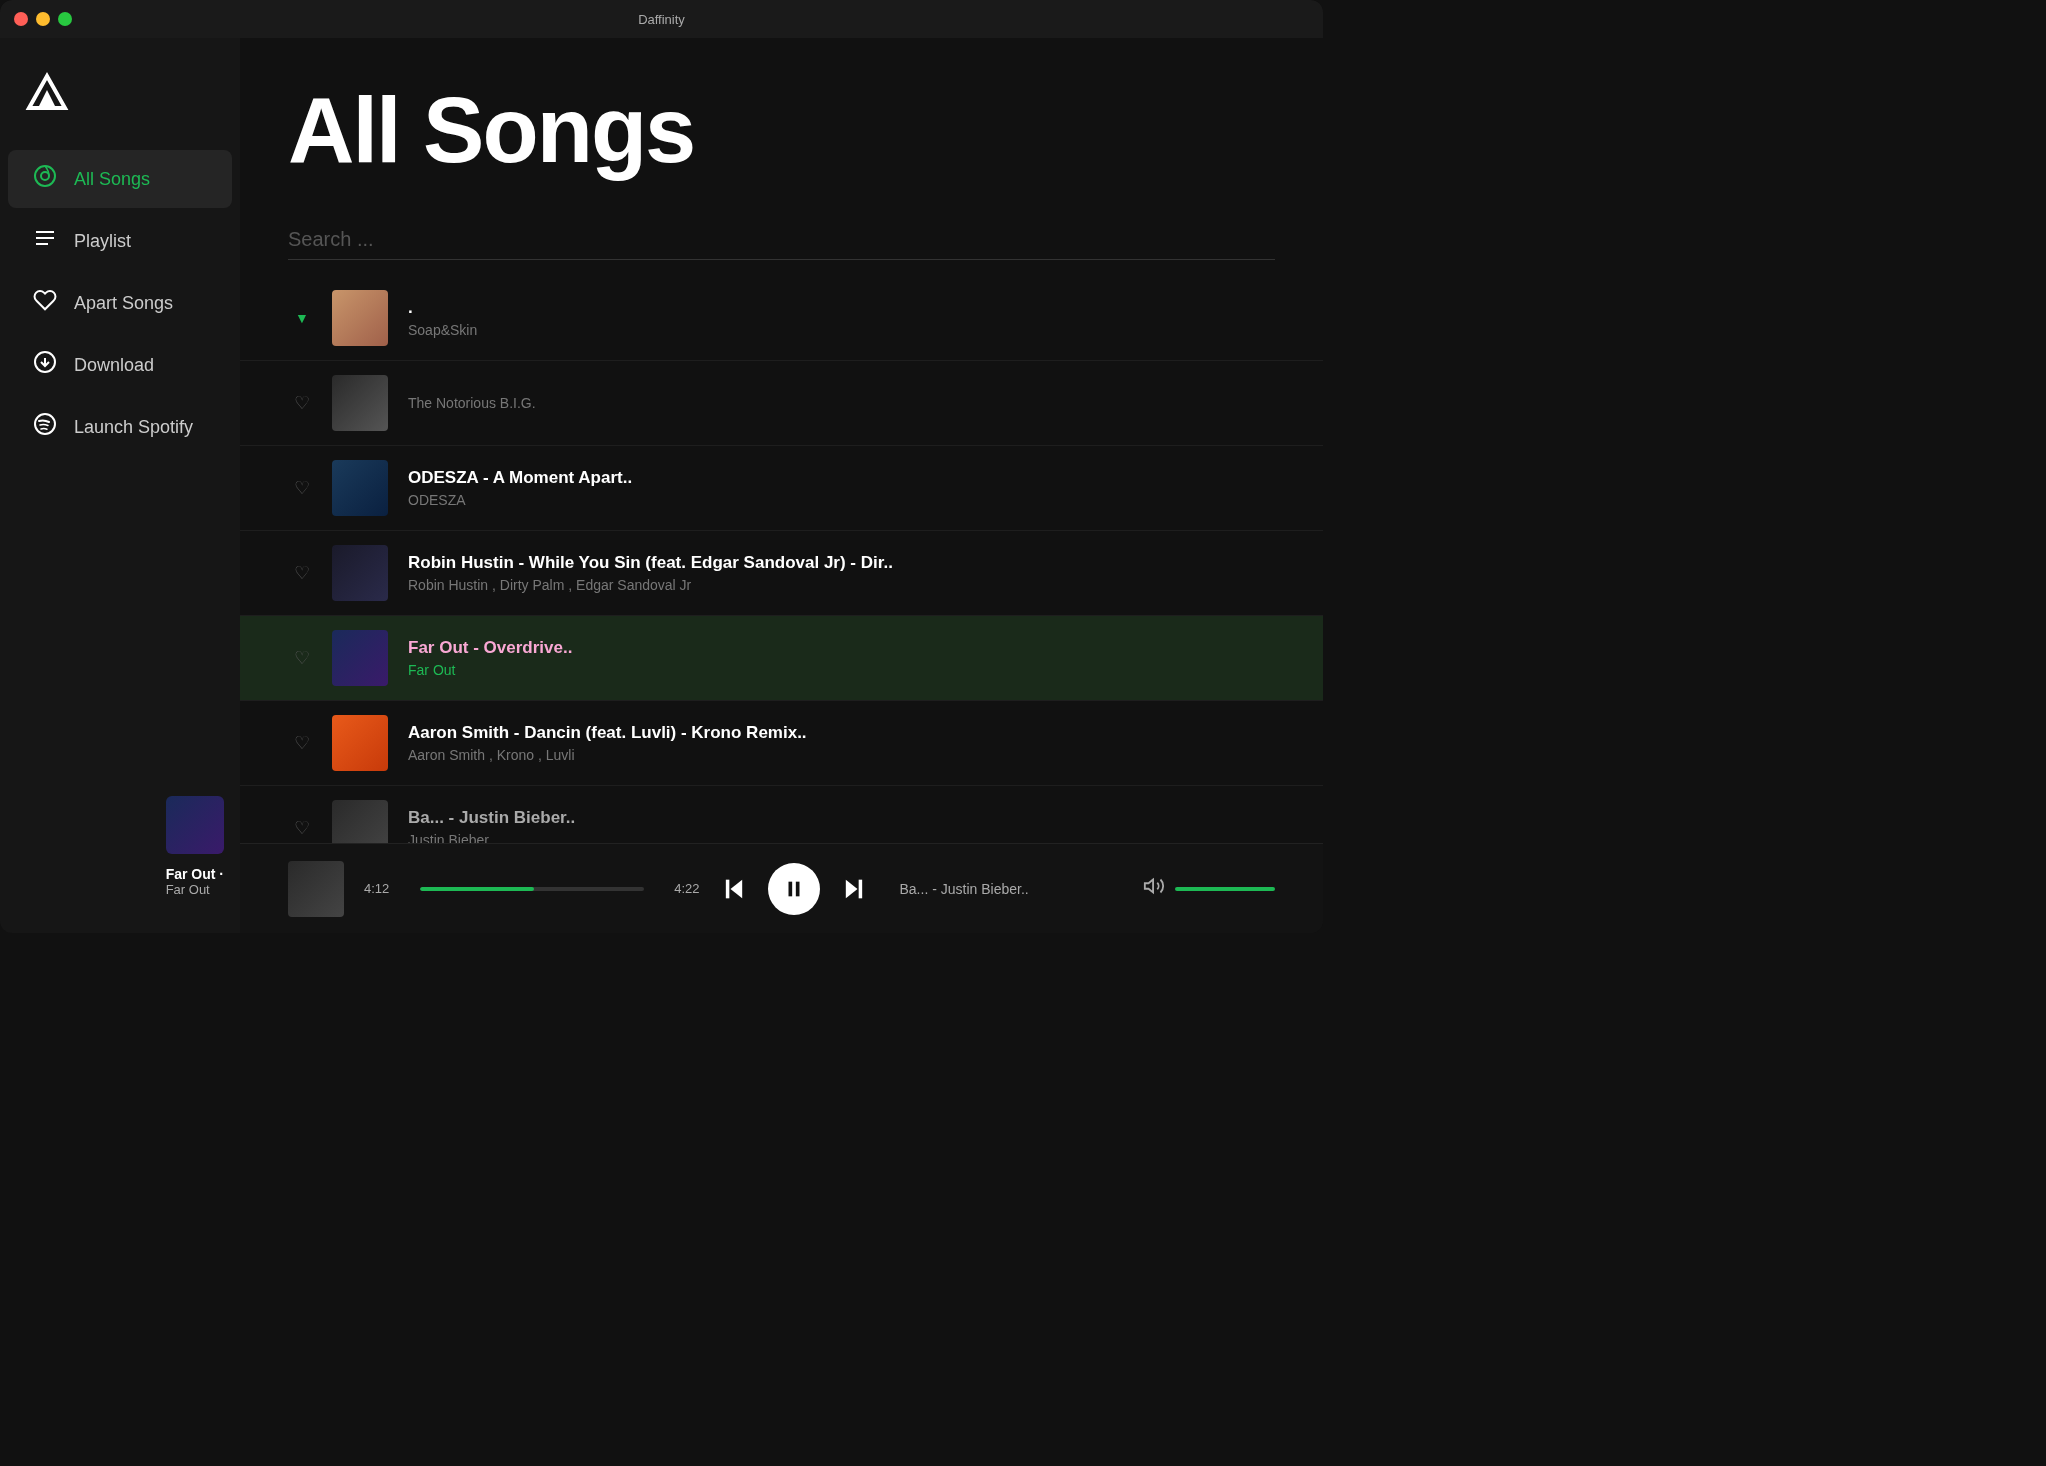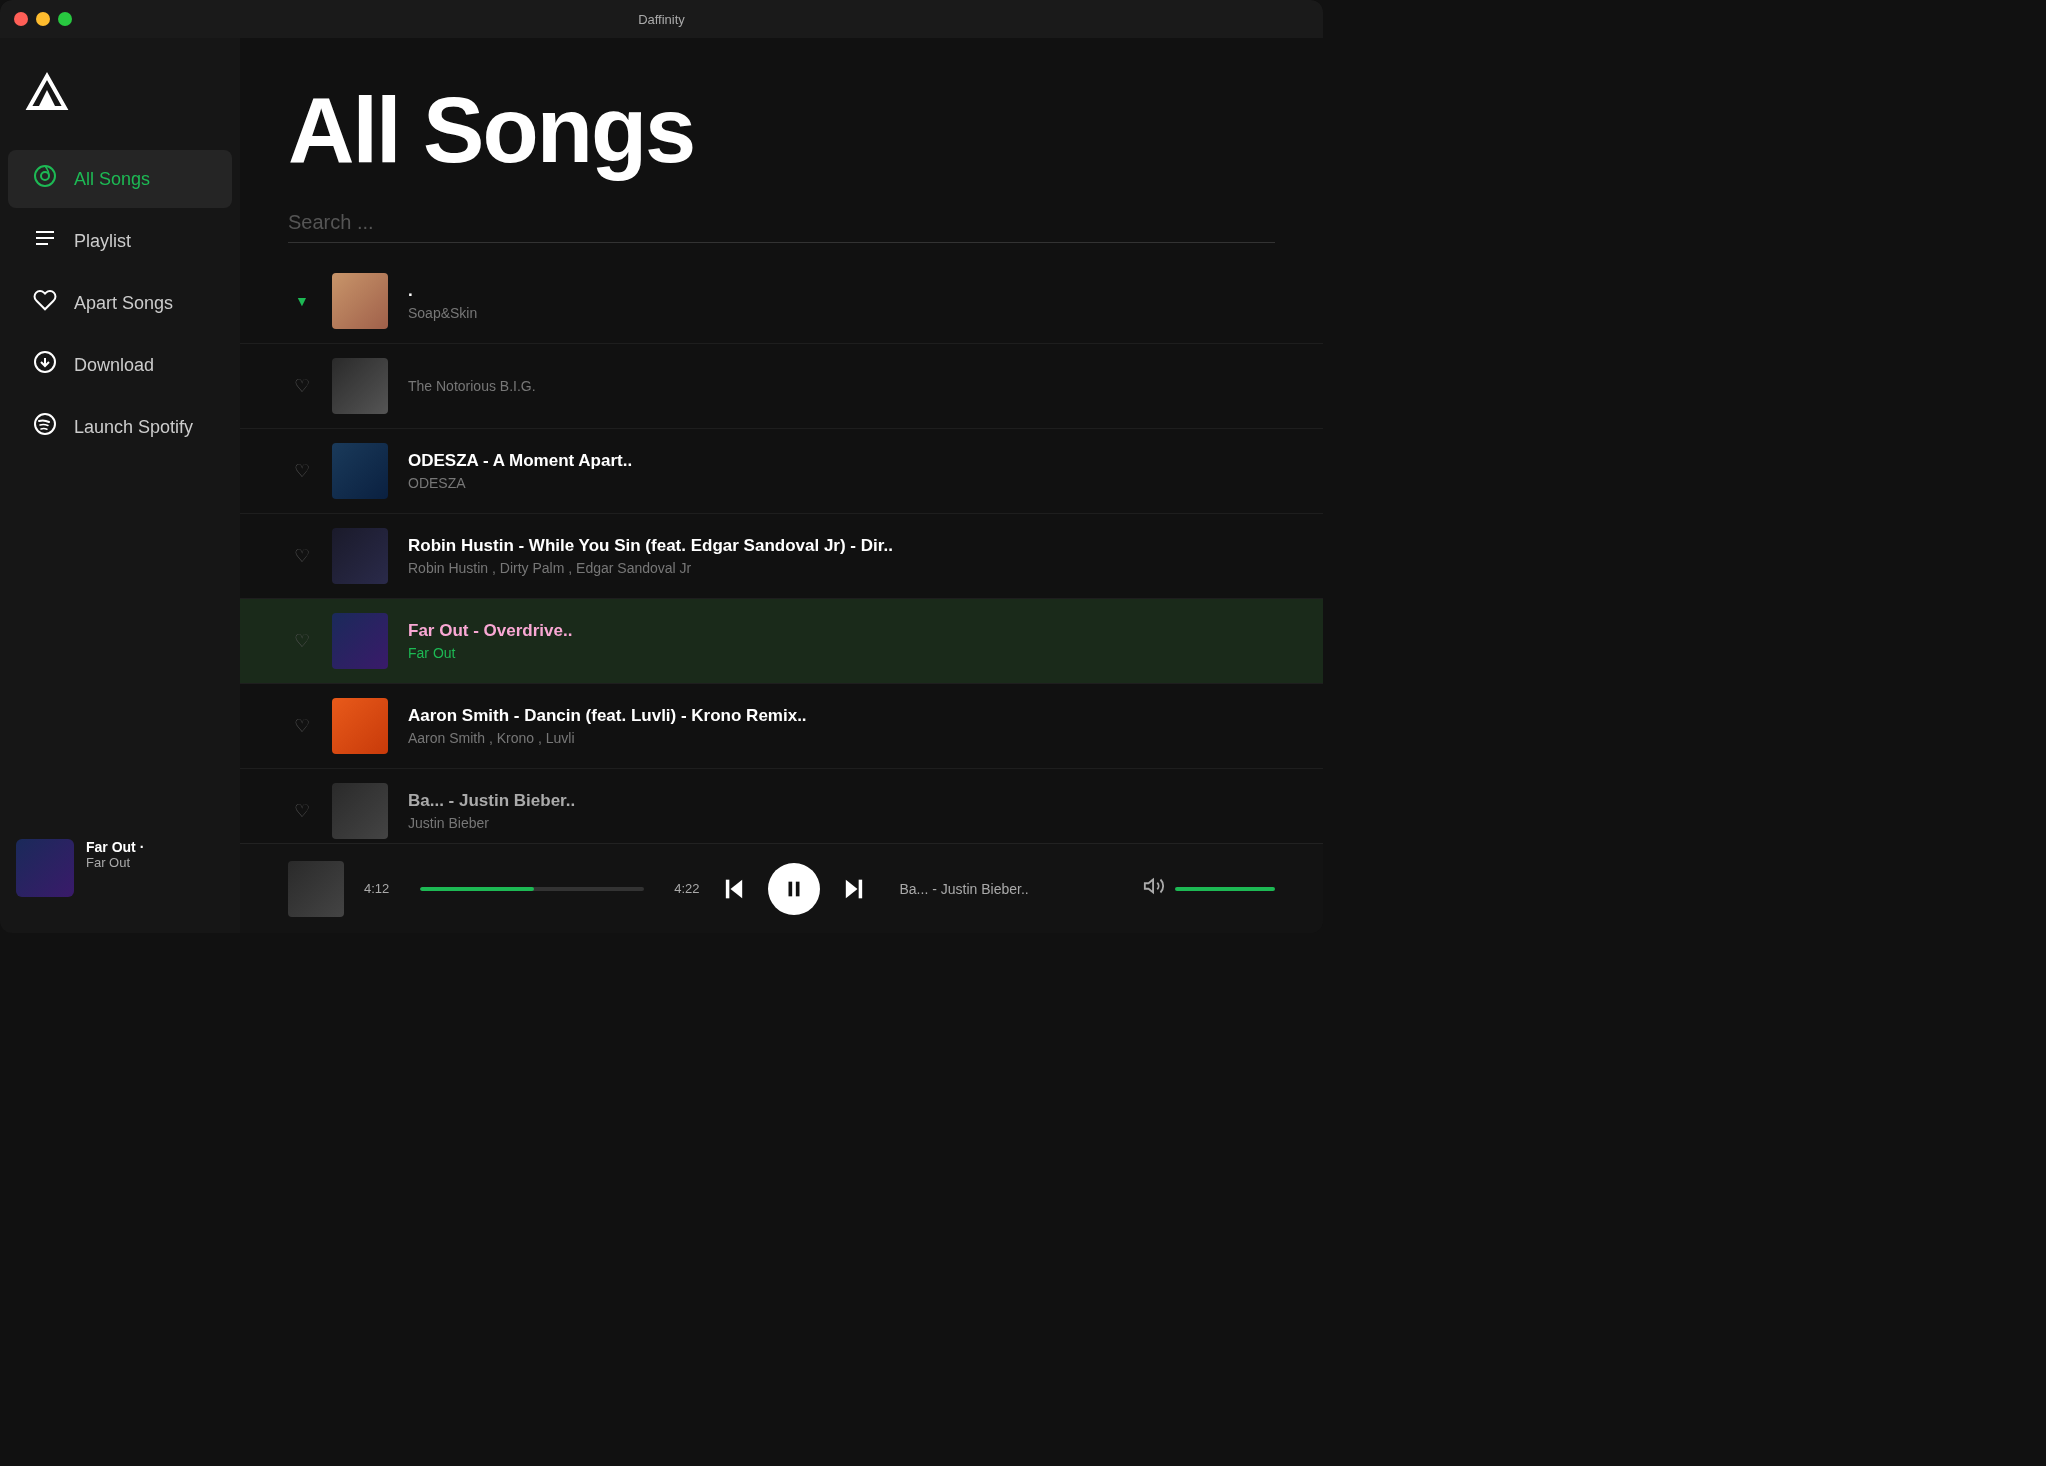--- a/index.html
+++ b/index.html
@@ -87,22 +87,23 @@
       text-align: center;
       flex-shrink: 0;
     }
     .nav-item.active .nav-icon { color: #1db954; }
 
     
     .now-playing-sidebar {
       margin-top: auto;
       padding: 16px;
       display: flex;
-      align-items: flex-start;
+      align-items: flex-end;
       gap: 12px;
+      flex-direction: column;
     }
     .np-thumb {
       width: 58px;
       height: 58px;
       border-radius: 6px;
       background: #1a3a5c;
       overflow: hidden;
       flex-shrink: 0;
       position: relative;
     }
@@ -128,20 +129,21 @@
       padding: 40px 48px 20px 48px;
     }
     .main-title {
       font-size: 92px;
       font-weight: 800;
       color: #fff;
       letter-spacing: -2px;
     }
     .search-bar {
       padding: 0 48px 16px 48px;
+      margin-top: 17px;
     }
     .search-input {
       background: transparent;
       border: none;
       border-bottom: 1px solid #333;
       color: #666;
       font-size: 20px;
       padding: 8px 0;
       width: 100%;
       outline: none;

